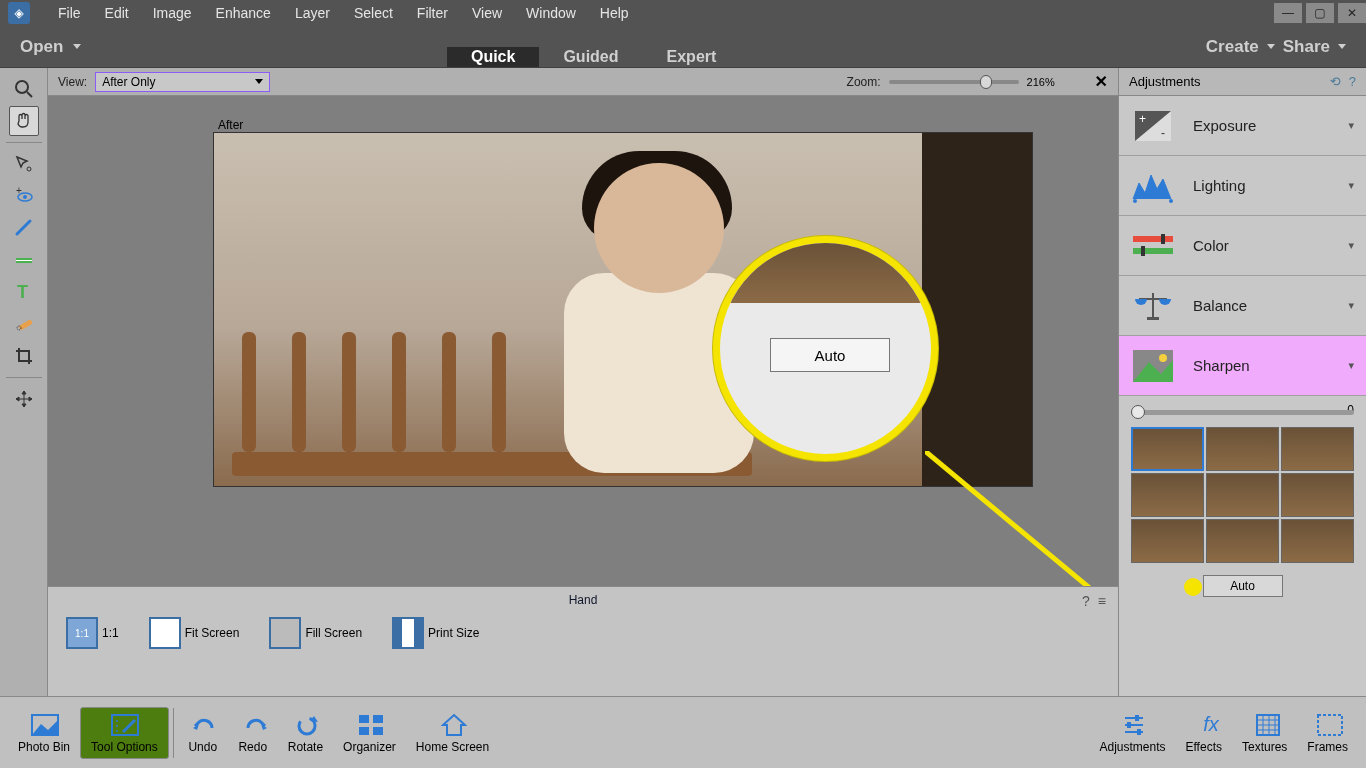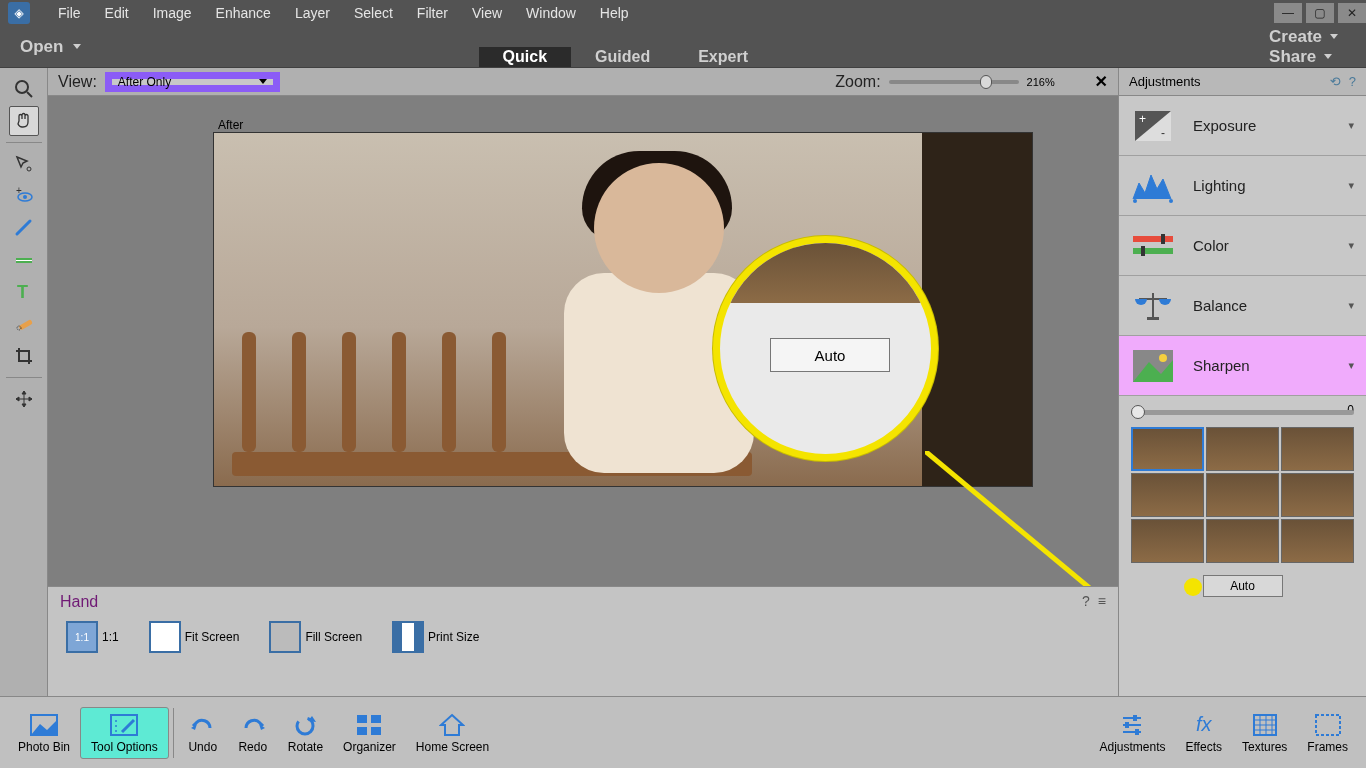--- a/index.html
+++ b/index.html
@@ -11,34 +11,34 @@
 .menubar-item { color: #e5e5e5; font-size: 14px; padding: 4px 12px; cursor: pointer; }
 .win-controls { margin-left: auto; display: flex; }
 .win-btn { width: 28px; height: 20px; background: #8a8a8a; margin-left: 4px; display: flex; align-items: center; justify-content: center; color: #222; font-size: 12px; cursor: pointer; }
 
 
 .secondbar { height: 42px; background: #535353; display: flex; align-items: center; border-bottom: 1px solid #404040; }
 .open-btn { color: #cfcfcf; font-size: 17px; font-weight: 600; padding: 0 20px; display: flex; align-items: center; gap: 10px; cursor: pointer; }
 .mode-tabs { margin-left: auto; display: flex; height: 100%; margin-right: 120px; }
 .mode-tab { padding: 0 24px; display: flex; align-items: center; color: #d0d0d0; font-size: 16px; font-weight: 600; cursor: pointer; margin-top: 21px; }
 .mode-tab.active { background: #2b2b2b; color: #fff; }
-.right-actions { margin-left: auto; display: flex; gap: 0; padding-right: 28px; flex-direction: column; }
+.right-actions { margin-left: auto; display: flex; gap: 8px; padding-right: 20px; }
 .right-action { color: #cfcfcf; font-size: 17px; font-weight: 600; display: flex; align-items: center; gap: 8px; cursor: pointer; }
 
 
 .main { display: flex; height: 628px; }
 .tool-col { width: 48px; background: #b0b0b0; border-right: 1px solid #888; display: flex; flex-direction: column; align-items: center; padding-top: 6px; gap: 2px; }
 .tool { width: 30px; height: 30px; display: flex; align-items: center; justify-content: center; cursor: pointer; border: 1px solid transparent; border-radius: 2px; }
 .tool.sel { background: #d8d8d8; border: 1px solid #555; }
 .tool-divider { width: 36px; height: 1px; background: #888; margin: 4px 0; }
 
 .center { flex: 1; display: flex; flex-direction: column; background: #b0b0b0; }
 .viewbar { height: 28px; display: flex; align-items: center; padding: 0 10px; gap: 8px; border-bottom: 1px solid #888; }
-.viewbar-label { font-size: 16px; color: #222; }
-.view-select { width: 175px; height: 20px; background: #c8c8c8; border: 7px solid #8b5cf6; font-size: 12px; padding: 0 6px; display: flex; align-items: center; justify-content: space-between; cursor: pointer; }
+.viewbar-label { font-size: 12px; color: #222; }
+.view-select { width: 175px; height: 20px; background: #c8c8c8; border: 1px solid #8b5cf6; font-size: 12px; padding: 0 6px; display: flex; align-items: center; justify-content: space-between; cursor: pointer; }
 .zoom-group { margin-left: auto; display: flex; align-items: center; gap: 8px; }
 .zoom-slider { width: 130px; height: 4px; background: #888; position: relative; border-radius: 2px; }
 .zoom-thumb { position: absolute; top: -5px; left: 70%; width: 12px; height: 14px; background: #d8d8d8; border: 1px solid #555; border-radius: 6px; }
 .zoom-val { font-size: 11px; min-width: 40px; }
 .close-x { margin-left: 20px; font-weight: bold; font-size: 16px; cursor: pointer; }
 
 .canvas-area { flex: 1; position: relative; background: #7f7f7f; overflow: hidden; }
 .after-label { position: absolute; top: 22px; left: 170px; font-size: 12px; color: #000000; }
 .photo { position: absolute; top: 36px; left: 165px; width: 820px; height: 355px; background: linear-gradient(180deg,#c9bfb0 0%, #b8a898 55%, #8a6b4e 100%); border: 1px solid #333; }
 .photo::before { content:""; position:absolute; top:0; right:0; width:110px; height:100%; background:#2e2318; }
@@ -51,21 +51,21 @@
 .child-body { position:absolute; top:110px; left:30px; width:190px; height:200px; background:#efe3d2; border-radius:40px; }
 
 
 .callout { position: absolute; top: 140px; left: 665px; width: 225px; height: 225px; border: 7px solid #f4e400; border-radius: 50%; background: #eaeaea; overflow: hidden; box-shadow: 0 0 0 1px #c8bc00; }
 .callout-inner-top { position:absolute; top:0; left:0; right:0; height:60px; background: linear-gradient(#6a5238,#8c6b46); }
 .callout-btn { position:absolute; top:95px; left:50px; width:120px; height:34px; background:#f5f5f5; border:1px solid #777; display:flex; align-items:center; justify-content:center; font-size:15px; }
 .callout-line { position:absolute; top:355px; left:877px; width:305px; height:255px; pointer-events:none; }
 .callout-line line { stroke:#f4e400; stroke-width:5; }
 
 .hand-panel { height: 110px; background: #c4c4c4; border-top: 1px solid #888; padding: 6px 12px; position: relative; }
-.hand-title { font-size: 16px; color: #701a75; }
+.hand-title { font-size: 12px; color: #0f172a; text-align: center; }
 .hand-icons { display:flex; gap:30px; margin-top:10px; margin-left:6px; }
 .hand-item { display:flex; flex-direction:row; align-items:center; gap:4px; font-size:12px; cursor:pointer; }
 .hand-box { width:32px; height:32px; border:2px solid #3a6ea5; background:#fff; }
 .hand-box.sel { background:#7ea6d6; }
 .hand-help { position:absolute; top:6px; right:12px; display:flex; gap:8px; color:#555; font-size:14px; }
 
 
 .rightpanel { width: 248px; background: #c8c8c8; border-left: 1px solid #888; display:flex; flex-direction:column; }
 .rp-header { height: 28px; display:flex; align-items:center; padding:0 10px; background:#b8b8b8; border-bottom:1px solid #888; font-size:13px; justify-content:space-between; }
 .rp-header-icons { display:flex; gap:8px; color:#4a7a9a; }
@@ -80,22 +80,22 @@
 .sh-val { text-align:right; font-size:12px; margin-top:-16px; }
 .sh-grid { display:grid; grid-template-columns:repeat(3,1fr); gap:2px; margin-top:10px; }
 .sh-cell { height:44px; background:linear-gradient(#6a5238,#8c6b46); border:1px solid #666; }
 .sh-cell.sel { border:2px solid #2e7bd6; }
 .auto-btn { display:block; margin:12px auto 0; width:80px; height:22px; background:#d8d8d8; border:1px solid #777; font-size:12px; cursor:pointer; position:relative; }
 .auto-dot { position:absolute; left:-20px; top:2px; width:18px; height:18px; background:#f4e400; border-radius:50%; }
 
 
 .bottombar { height: 72px; background: #c0c0c0; border-top:1px solid #888; display:flex; align-items:center; padding:0 8px; }
 .bb-item { display:flex; flex-direction:column; align-items:center; gap:2px; font-size:12px; padding:4px 10px; cursor:pointer; }
-.bb-item.sel { background:#5eead4; border:1px solid #888; border-radius:3px; }
-.bb-icon { width:30px; height:26px; display:flex; align-items:center; justify-content:center; color:#3a6ea5; font-size:20px; }
+.bb-item.sel { background:#4d7c0f; border:1px solid #888; border-radius:3px; }
+.bb-icon { width:30px; height:26px; display:flex; align-items:center; justify-content:flex-end; color:#3a6ea5; font-size:20px; }
 .bb-divider { width:1px; height:50px; background:#888; margin:0 4px; }
 .bb-spacer { flex:1; }
 
 .caret-dn { width:0; height:0; border-left:4px solid transparent; border-right:4px solid transparent; border-top:5px solid currentColor; display:inline-block; }
 
 svg { display:block; }
 </style>
 </head>
 <body>
 

